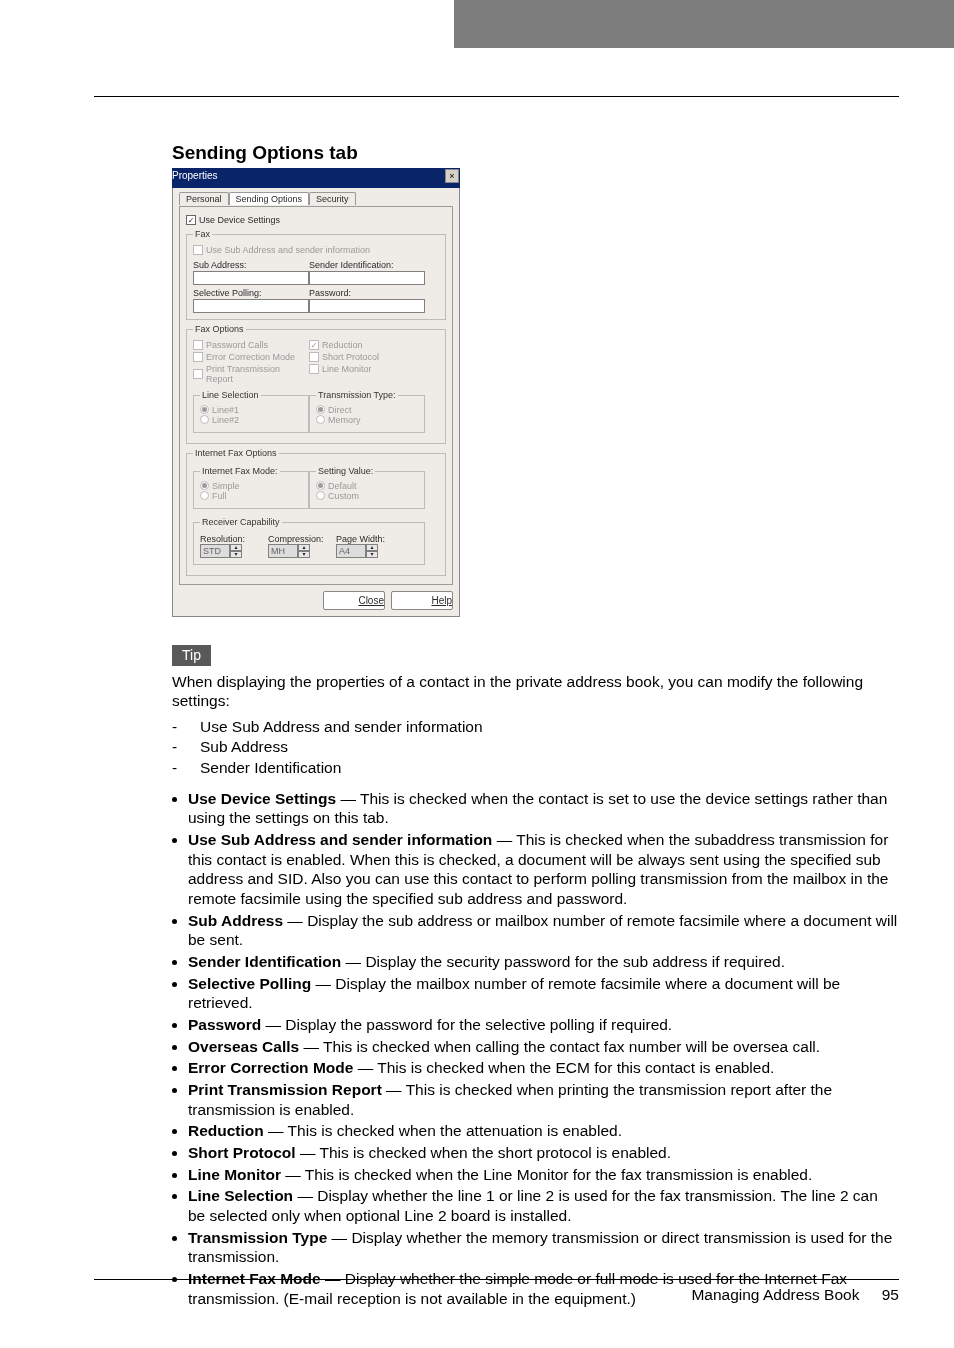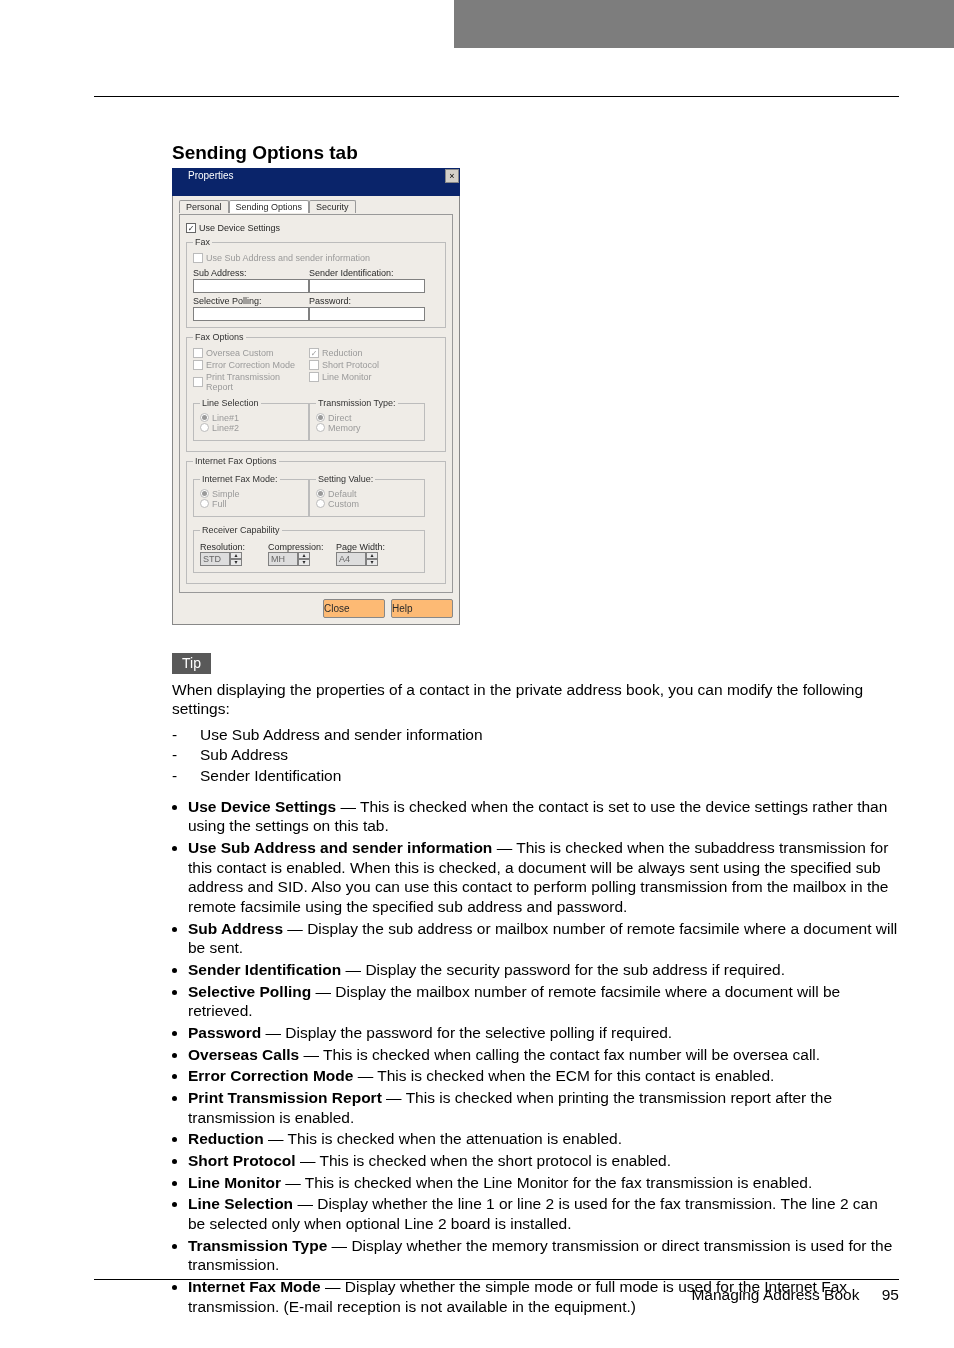--- a/index.html
+++ b/index.html
@@ -38,22 +38,22 @@
   }
   .intro {
     font-size: 15.5px;
     margin: 0 0 14px 0;
   }
 
   
   .dlg-wrap { width: 288px; position: relative; margin-bottom: 28px; font-size: 9px; color: #2a2a2a; }
   .dlg-title {
     background: #0a246a; color: #fff;
-    height: 28px; line-height: 16px;
-    padding-left: 16px;
+    height: 20px; line-height: 16px;
+    padding-left: 0;
     font-size: 10px;
     font-family: Tahoma, Arial, sans-serif;
     display: flex; justify-content: space-between;
   }
   .dlg-close {
     width: 14px; height: 14px;
     background: #d4d0c8;
     border: 1px solid #888;
     margin: 1px;
     text-align: center; line-height: 12px;
@@ -84,21 +84,21 @@
   .radio .r { width: 9px; height: 9px; border: 1px solid #666; border-radius: 50%; background: #fff; display: inline-flex; align-items: center; justify-content: center; }
   .radio .r .dot { width: 5px; height: 5px; border-radius: 50%; background: #333; }
   .radio.disabled { color: #9a9a9a; }
   .radio.disabled .r { border-color: #bbb; }
   .radio.disabled .r .dot { background: #9a9a9a; }
   .spin { display: inline-flex; }
   .spin input { width: 30px; height: 14px; border: 1px solid #808080; font-size: 9px; padding-left: 2px; background: #ddd; color: #666; }
   .spin .arrows { display: flex; flex-direction: column; }
   .spin .ar { width: 12px; height: 7px; border: 1px solid #808080; background: #e8e8e8; font-size: 6px; line-height: 5px; text-align: center; }
   .dlg-btns { display: flex; justify-content: flex-end; gap: 6px; margin-top: 6px; }
-  .dlg-btn { width: 62px; height: 19px; border: 1px solid #888; background: #fdba74; font-size: 10px; text-align: left; line-height: 17px; border-radius: 2px; }
+  .dlg-btn { width: 62px; height: 19px; border: 1px solid #888; background: #ffffff; font-size: 10px; text-align: right; line-height: 17px; border-radius: 2px; text-decoration: underline; }
 
   
   .tip-label {
     display: inline-block;
     background: #595959;
     color: #fff;
     padding: 2px 10px 3px 10px;
     font-size: 14px;
     margin-bottom: 6px;
   }
@@ -177,21 +177,21 @@
             </div>
           </div>
         </fieldset>
 
         <fieldset class="grp">
           <legend>Fax Options</legend>
           <div class="row2">
             <div class="col">
               <div class="chk disabled">
                   <span class="box"></span>
-                  <span>Oversea Custom</span>
+                  <span>Password Calls</span>
                 </div>
               <div class="chk disabled">
                   <span class="box"></span>
                   <span>Error Correction Mode</span>
                 </div>
               <div class="chk disabled">
                   <span class="box"></span>
                   <span>Print Transmission Report</span>
                 </div>
             </div>

